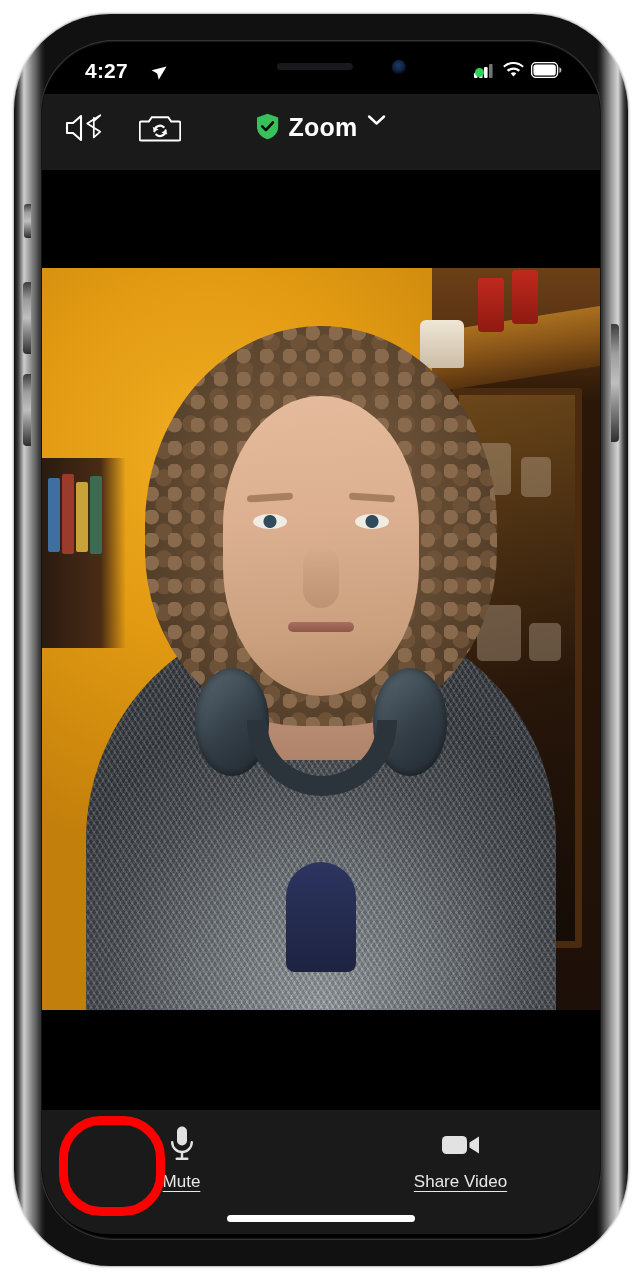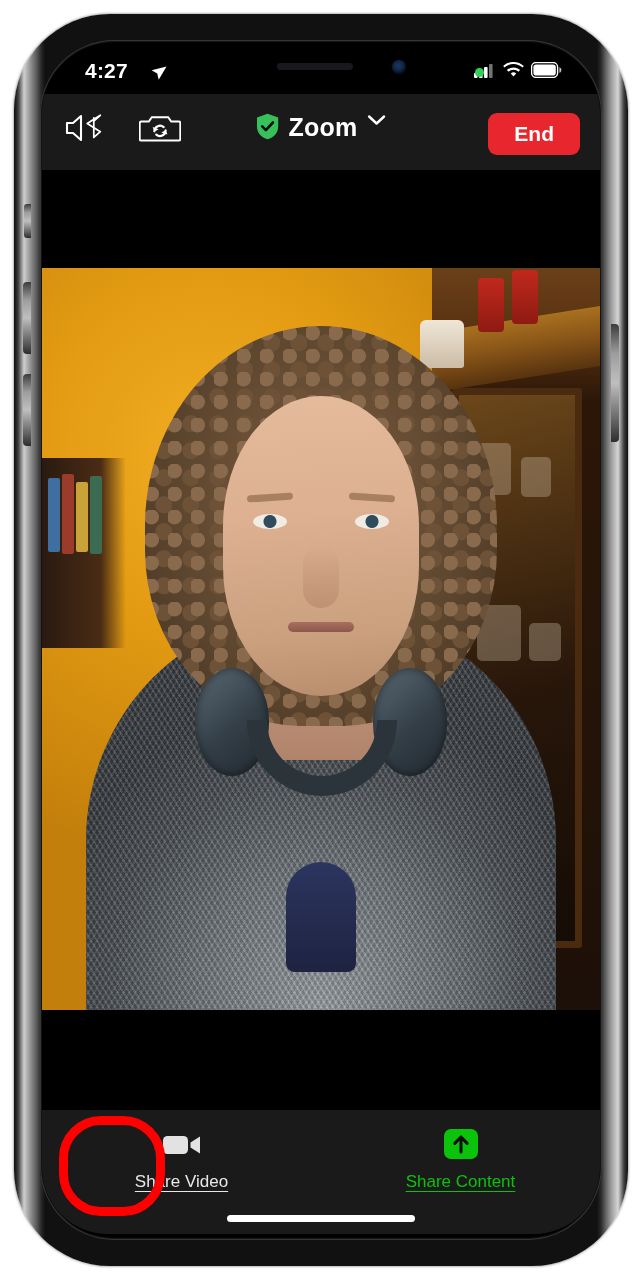--- a/index.html
+++ b/index.html
@@ -348,21 +348,20 @@
         </svg>
       </span>
       <span id="meeting-title">Zoom</span>
       <span>
         <svg width="20" height="14" viewBox="0 0 20 14">
             <path d="M2.5 3.5 10 10.5l7.5-7" fill="none" stroke="#fff" stroke-width="2.4" stroke-linecap="round" stroke-linejoin="round"></path>
           </svg>
       </span>
     </div>
 
-    <button id="end-button">End</button>
   </div>
 
   <div id="video-stage">
     <div id="video-feed">
       <div class="wall"></div>
 
       <div id="cabinet">
         <div id="cabinet-glass">
           <div class="shelf-item" style="left:14px;  top:48px;  width:38px; height:52px;"></div>
           <div class="shelf-item" style="left:62px;  top:62px;  width:30px; height:40px;"></div>
@@ -401,40 +400,42 @@
       <div id="headphones">
         <div class="earcup" id="earcup-left"></div>
         <div class="earcup" id="earcup-right"></div>
         <div id="headband"></div>
       </div>
     </div>
   </div>
 
   <div id="bottom-toolbar">
 
+    <button class="toolbar-button">
+      <span class="toolbar-icon">
+        <svg width="26" height="38" viewBox="0 0 26 38">
+          <rect x="8" y="1.5" width="10" height="19" rx="5" fill="#e2e2e2"></rect>
+          <path d="M3.2 17.2a9.8 9.8 0 0 0 19.6 0" fill="none" stroke="#e2e2e2" stroke-width="2.4" stroke-linecap="round"></path>
+          <rect x="11.8" y="26" width="2.4" height="7" fill="#e2e2e2"></rect>
+          <rect x="6.5" y="32.6" width="13" height="2.4" rx="1.2" fill="#e2e2e2"></rect>
+        </svg>
+      </span>
+      <span class="toolbar-label">Mute</span>
+    </button>
 
     <button class="toolbar-button">
       <span class="toolbar-icon">
         <svg width="40" height="28" viewBox="0 0 40 28">
           <rect x="1" y="6" width="25" height="18" rx="4.5" fill="#e2e2e2"></rect>
           <path d="M28.5 12.5 38 6.5v17l-9.5-6z" fill="#e2e2e2"></path>
         </svg>
       </span>
       <span class="toolbar-label">Share Video</span>
     </button>
 
-    <button class="toolbar-button">
-      <span class="toolbar-icon">
-        <svg width="38" height="32" viewBox="0 0 38 32">
-          <rect x="2" y="1" width="34" height="30" rx="7" fill="#0ac30a"></rect>
-          <path d="M19 24V9m0 0-6.2 6.4M19 9l6.2 6.4" fill="none" stroke="#0d0d0d" stroke-width="3" stroke-linecap="round" stroke-linejoin="round"></path>
-        </svg>
-      </span>
-      <span class="toolbar-label share">Share Content</span>
-    </button>
 
 
 
     <div id="mute-highlight"></div>
   </div>
 
   <div id="home-indicator"></div>
 </div>
 
 </body></html>

